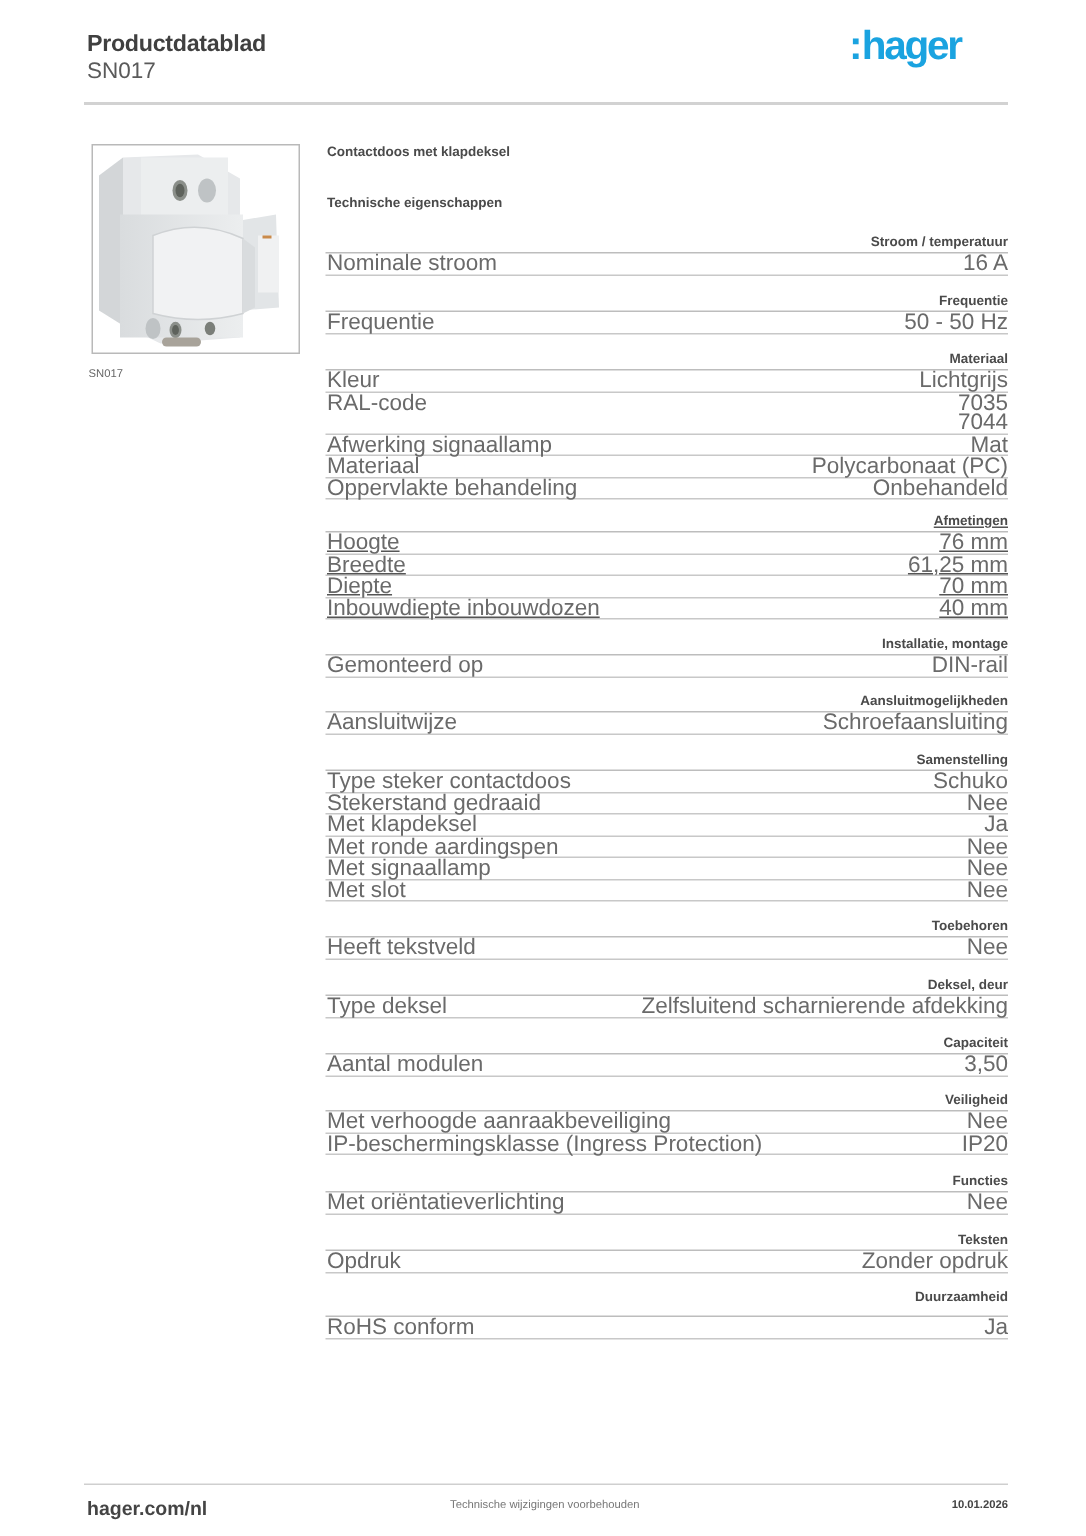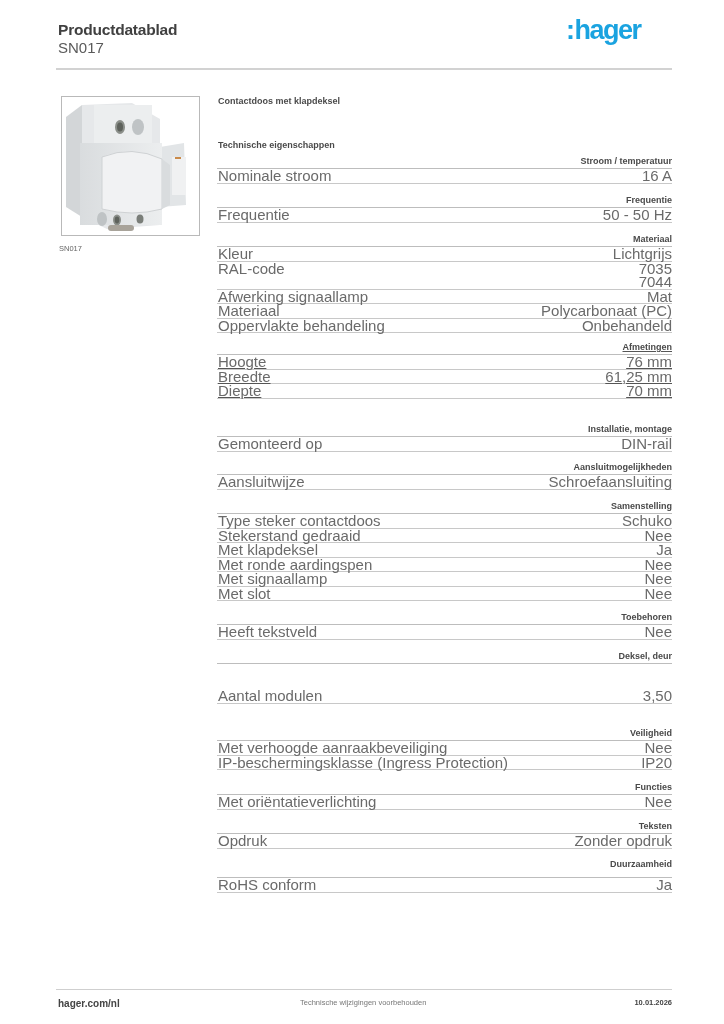--- a/index.html
+++ b/index.html
@@ -12,21 +12,21 @@
   .logo .colon { letter-spacing: -0.5px; }
   .hr-top { left: 56px; top: 68px; width: 616px; height: 2px; background: #d2d2d2; }
   .img-frame { left: 61px; top: 96px; width: 139px; height: 140px; border: 1px solid #b9b9b9; background: #fff; box-sizing: border-box; overflow: hidden; }
   .img-caption { left: 59px; top: 244px; font-size: 7.5px; color: #666; }
   .heading { left: 218px; font-size: 9px; font-weight: bold; color: #4a4a4a; }
   .section { position: absolute; left: 217px; width: 455px; }
   .sec-title { font-size: 9px; font-weight: bold; color: #4a4a4a; height: 13px; line-height: 13px; border-bottom: 1px solid #bdbdbd; padding-left: 1px; text-align: right; }
   .row { display: flex; justify-content: space-between; font-size: 15px; color: #6a6a6a; line-height: 13.5px; border-bottom: 1px solid #c8c8c8; padding: 0 0 0 1px; }
   .row .val { text-align: right; white-space: pre-line; }
   .hr-foot { left: 56px; top: 989px; width: 616px; height: 1px; background: #cfcfcf; }
-  .foot-left { left: 58px; top: 998px; font-size: 10px; font-weight: bold; color: #444; }
+  .foot-left { left: 58px; top: 998px; font-size: 13px; font-weight: bold; color: #444; }
   .foot-mid { left: 300px; top: 998px; font-size: 7.5px; color: #777; }
   .foot-right { right: 52px; top: 998px; font-size: 7.5px; font-weight: bold; color: #444; }
 </style>
 </head>
 <body>
 
 <div class="abs title">Productdatablad</div>
 <div class="abs subtitle">SN017</div>
 <div class="abs logo"><span class="colon">:</span><span>hager</span></div>
 <div class="abs hr-top"></div>
@@ -60,21 +60,21 @@
     <ellipse cx="40" cy="122" rx="5" ry="7" fill="#bfc3c5"></ellipse>
     <ellipse cx="55" cy="123" rx="4" ry="5.5" fill="#8b8f8a"></ellipse>
     <ellipse cx="55" cy="123" rx="2.3" ry="3.4" fill="#5e625c"></ellipse>
     <ellipse cx="78" cy="122" rx="3.5" ry="4.5" fill="#7a7e79"></ellipse>
     <rect x="46" y="128" width="26" height="6" rx="3" fill="#a8a39a"></rect>
   </svg>
 </div>
 <div class="abs img-caption">SN017</div>
 
 <div class="abs heading" style="top:96px;">Contactdoos met klapdeksel</div>
-<div class="abs heading" style="top:140px;">Technische eigenschappen</div>
+<div class="abs heading" style="top:130px;">Technische eigenschappen</div>
 
 <div id="sections">
     <div class="section" style="top: 155px;">
       <div class="sec-title">Stroom / temperatuur</div>
       <div class="row">
         <span>Nominale stroom</span>
         <span class="val">16 A</span>
       </div>
     </div>
     <div class="section" style="top: 194px;">
@@ -115,20 +115,24 @@
         <span class="val">76 mm</span>
       </div>
       <div class="row">
         <span>Breedte</span>
         <span class="val">61,25 mm</span>
       </div>
       <div class="row">
         <span>Diepte</span>
         <span class="val">70 mm</span>
       </div>
+      <div class="row">
+        <span>Inbouwdiepte inbouwdozen</span>
+        <span class="val">40 mm</span>
+      </div>
     </div>
     <div class="section" style="top: 423px;">
       <div class="sec-title">Installatie, montage</div>
       <div class="row">
         <span>Gemonteerd op</span>
         <span class="val">DIN-rail</span>
       </div>
     </div>
     <div class="section" style="top: 461px;">
       <div class="sec-title">Aansluitmogelijkheden</div>
@@ -166,22 +170,27 @@
     </div>
     <div class="section" style="top: 611px;">
       <div class="sec-title">Toebehoren</div>
       <div class="row">
         <span>Heeft tekstveld</span>
         <span class="val">Nee</span>
       </div>
     </div>
     <div class="section" style="top: 650px;">
       <div class="sec-title">Deksel, deur</div>
+      <div class="row">
+        <span>Type deksel</span>
+        <span class="val">Zelfsluitend scharnierende afdekking</span>
+      </div>
     </div>
     <div class="section" style="top: 689px;">
+      <div class="sec-title">Capaciteit</div>
       <div class="row">
         <span>Aantal modulen</span>
         <span class="val">3,50</span>
       </div>
     </div>
     <div class="section" style="top: 727px;">
       <div class="sec-title">Veiligheid</div>
       <div class="row">
         <span>Met verhoogde aanraakbeveiliging</span>
         <span class="val">Nee</span>

